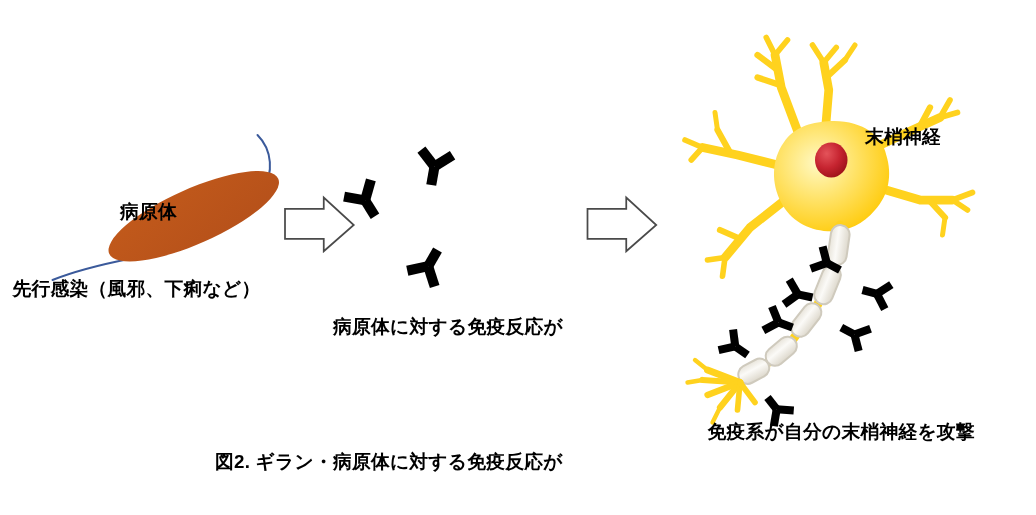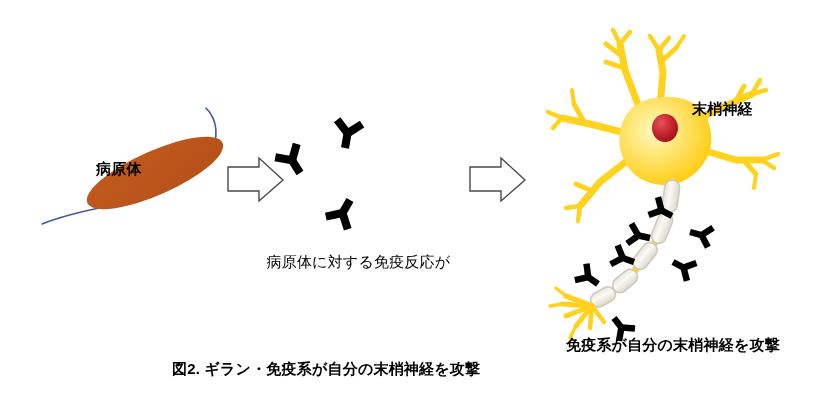--- a/index.html
+++ b/index.html
@@ -46,21 +46,21 @@
     top: 222px;
     font-size: 15px;
   }
 
   
   #caption-immune {
     left: 249px;
     top: 226px;
     font-size: 15px;
     line-height: 24px;
-    font-weight: 400;
+    font-weight: 700;
   }
 
   
   #label-nerve {
     left: 692px;
     top: 100px;
     font-size: 15px;
   }
   #caption-attack {
     left: 566px;
@@ -229,24 +229,25 @@
         </g>
         <g transform="translate(614,318) rotate(142) scale(0.92)">
           <use href="#antibodyGlyph"></use>
         </g>
       </g>
     </g>
   </svg>
 
   <div class="txt" id="pathogen-label">病原体</div>
 
+  <div class="txt" id="caption-infection">先行感染（風邪、下痢など）</div>
 
   <div class="txt" id="caption-immune">
     <span>病原体に対する免疫反応が</span><br>
   </div>
 
   <div class="txt" id="label-nerve">末梢神経</div>
 
   <div class="txt" id="caption-attack">免疫系が自分の末梢神経を攻撃</div>
 
-  <div class="txt" id="figure-caption">図2. ギラン・免疫系が自分の末梢神経を攻撃</div>
+  <div class="txt" id="figure-caption">図2. ギラン・病原体に対する免疫反応が</div>
 
 </div>
 
 </body></html>

